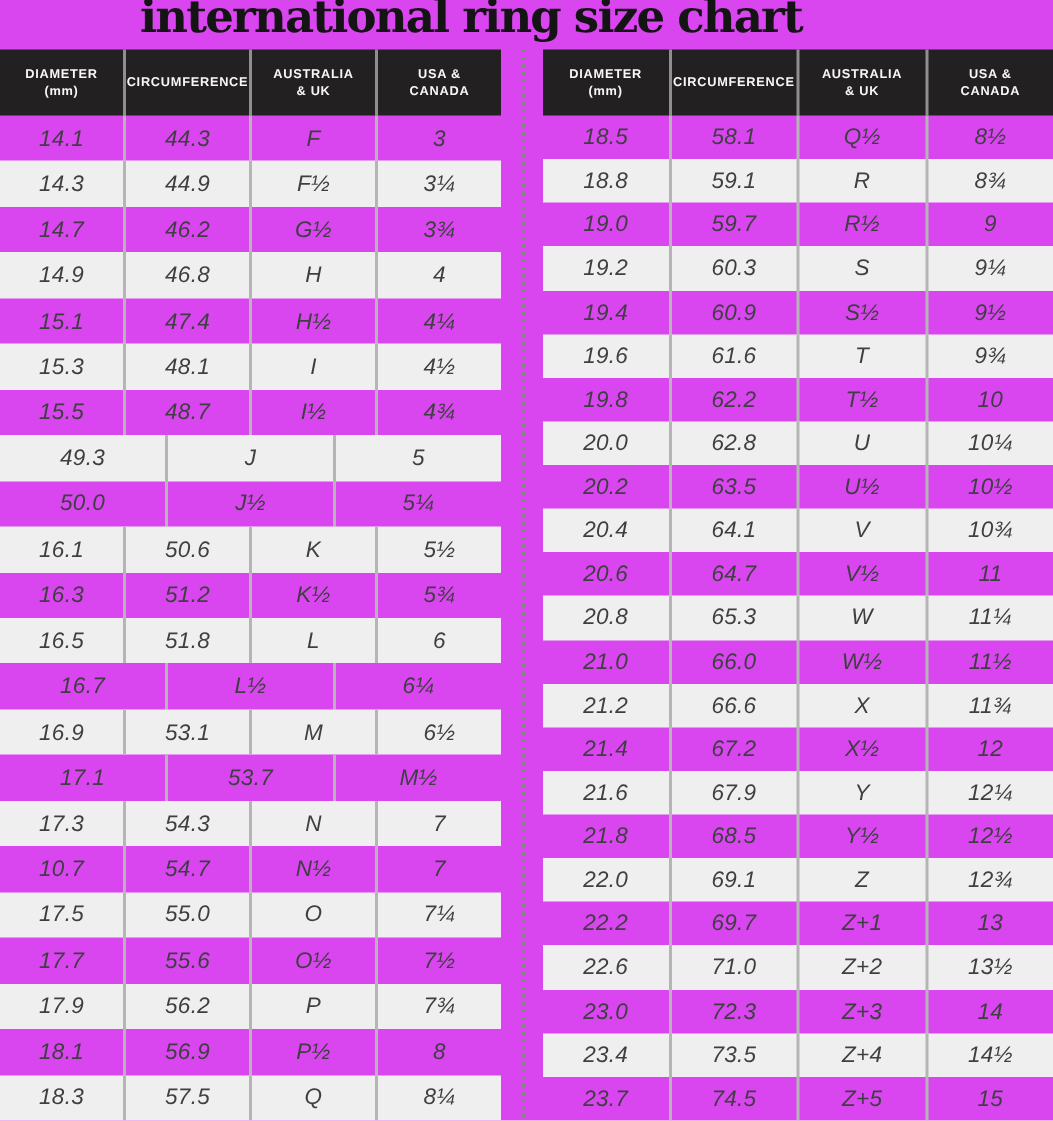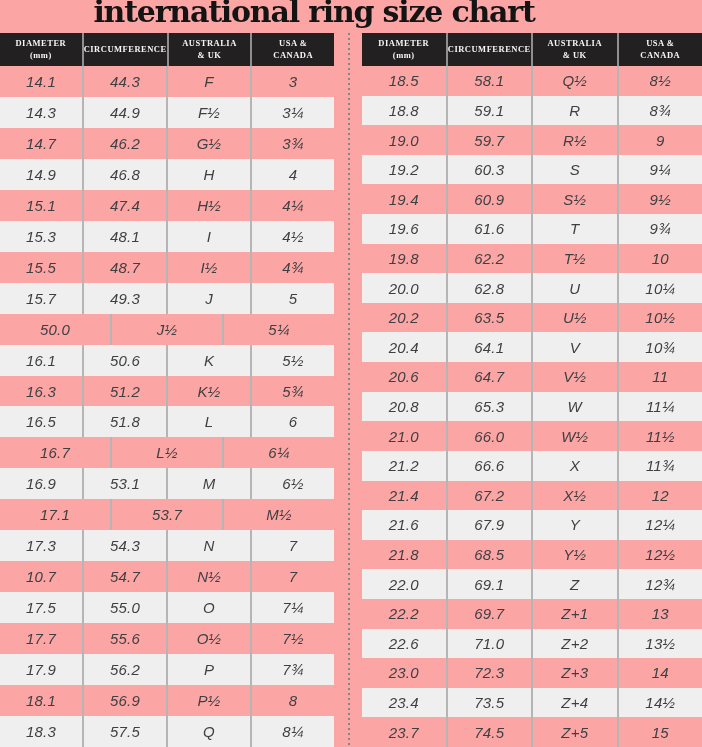--- a/index.html
+++ b/index.html
@@ -1,31 +1,31 @@
 <!DOCTYPE html>
 <html style="--title-color: #141414; --header-bg: #232021; --header-text: #f7f7f7; --header-divider: #8f8f8f; --row-alt-bg: #f0efef; --body-text: #3f3f42; --column-border: #b5b5b5; --divider-dot: #858585;"><head>
 <meta charset="utf-8">
 <style>
   html,body{margin:0;padding:0;background:#ffffff;}
   .page{
-    position:relative;width:702px;height:747px;overflow:hidden;background:#fca5a5;
+    position:relative;width:702px;height:747px;overflow:hidden;background:#d946ef;
     font-family:"Liberation Sans",sans-serif;
   }
   .title{
     position:absolute;top:-3px;left:0;width:628px;margin:0;
     text-align:center;font-family:"DejaVu Serif",serif;font-weight:700;
     font-size:30px;line-height:30px;letter-spacing:-1.2px;color:var(--title-color,#141414);
     white-space:nowrap;
   }
   .ring-table{
     position:absolute;top:33px;bottom:0;display:flex;flex-direction:column;
   }
   .ring-table.left{left:0;width:334px;}
   .ring-table.right{left:362px;width:340px;}
-  .thead{flex:none;height:33px;display:flex;background:var(--header-bg,#232021);font-family:Liberation Serif, serif;}
+  .thead{flex:none;height:44px;display:flex;background:var(--header-bg,#232021);}
   .th{
     flex:1;display:flex;flex-direction:column;justify-content:center;align-items:center;
     color:var(--header-text,#f7f7f7);font-size:8.5px;font-weight:700;
     letter-spacing:0.5px;line-height:1.35;text-align:center;
   }
   .th + .th{border-left:2px solid var(--header-divider,#8f8f8f);}
   .tbody{flex:1;display:flex;flex-direction:column;font-style:italic;}
   .tr{flex:1;display:flex;}
   .tr:nth-child(even){background:var(--row-alt-bg,#f0efef);}
   .td{
@@ -100,21 +100,20 @@
           <div class="td">I</div>
           <div class="td">4½</div>
         </div>
         <div class="tr">
           <div class="td">15.5</div>
           <div class="td">48.7</div>
           <div class="td">I½</div>
           <div class="td">4¾</div>
         </div>
         <div class="tr">
-          <div class="td">15.7</div>
           <div class="td">49.3</div>
           <div class="td">J</div>
           <div class="td">5</div>
         </div>
         <div class="tr">
           <div class="td">50.0</div>
           <div class="td">J½</div>
           <div class="td">5¼</div>
         </div>
         <div class="tr">

